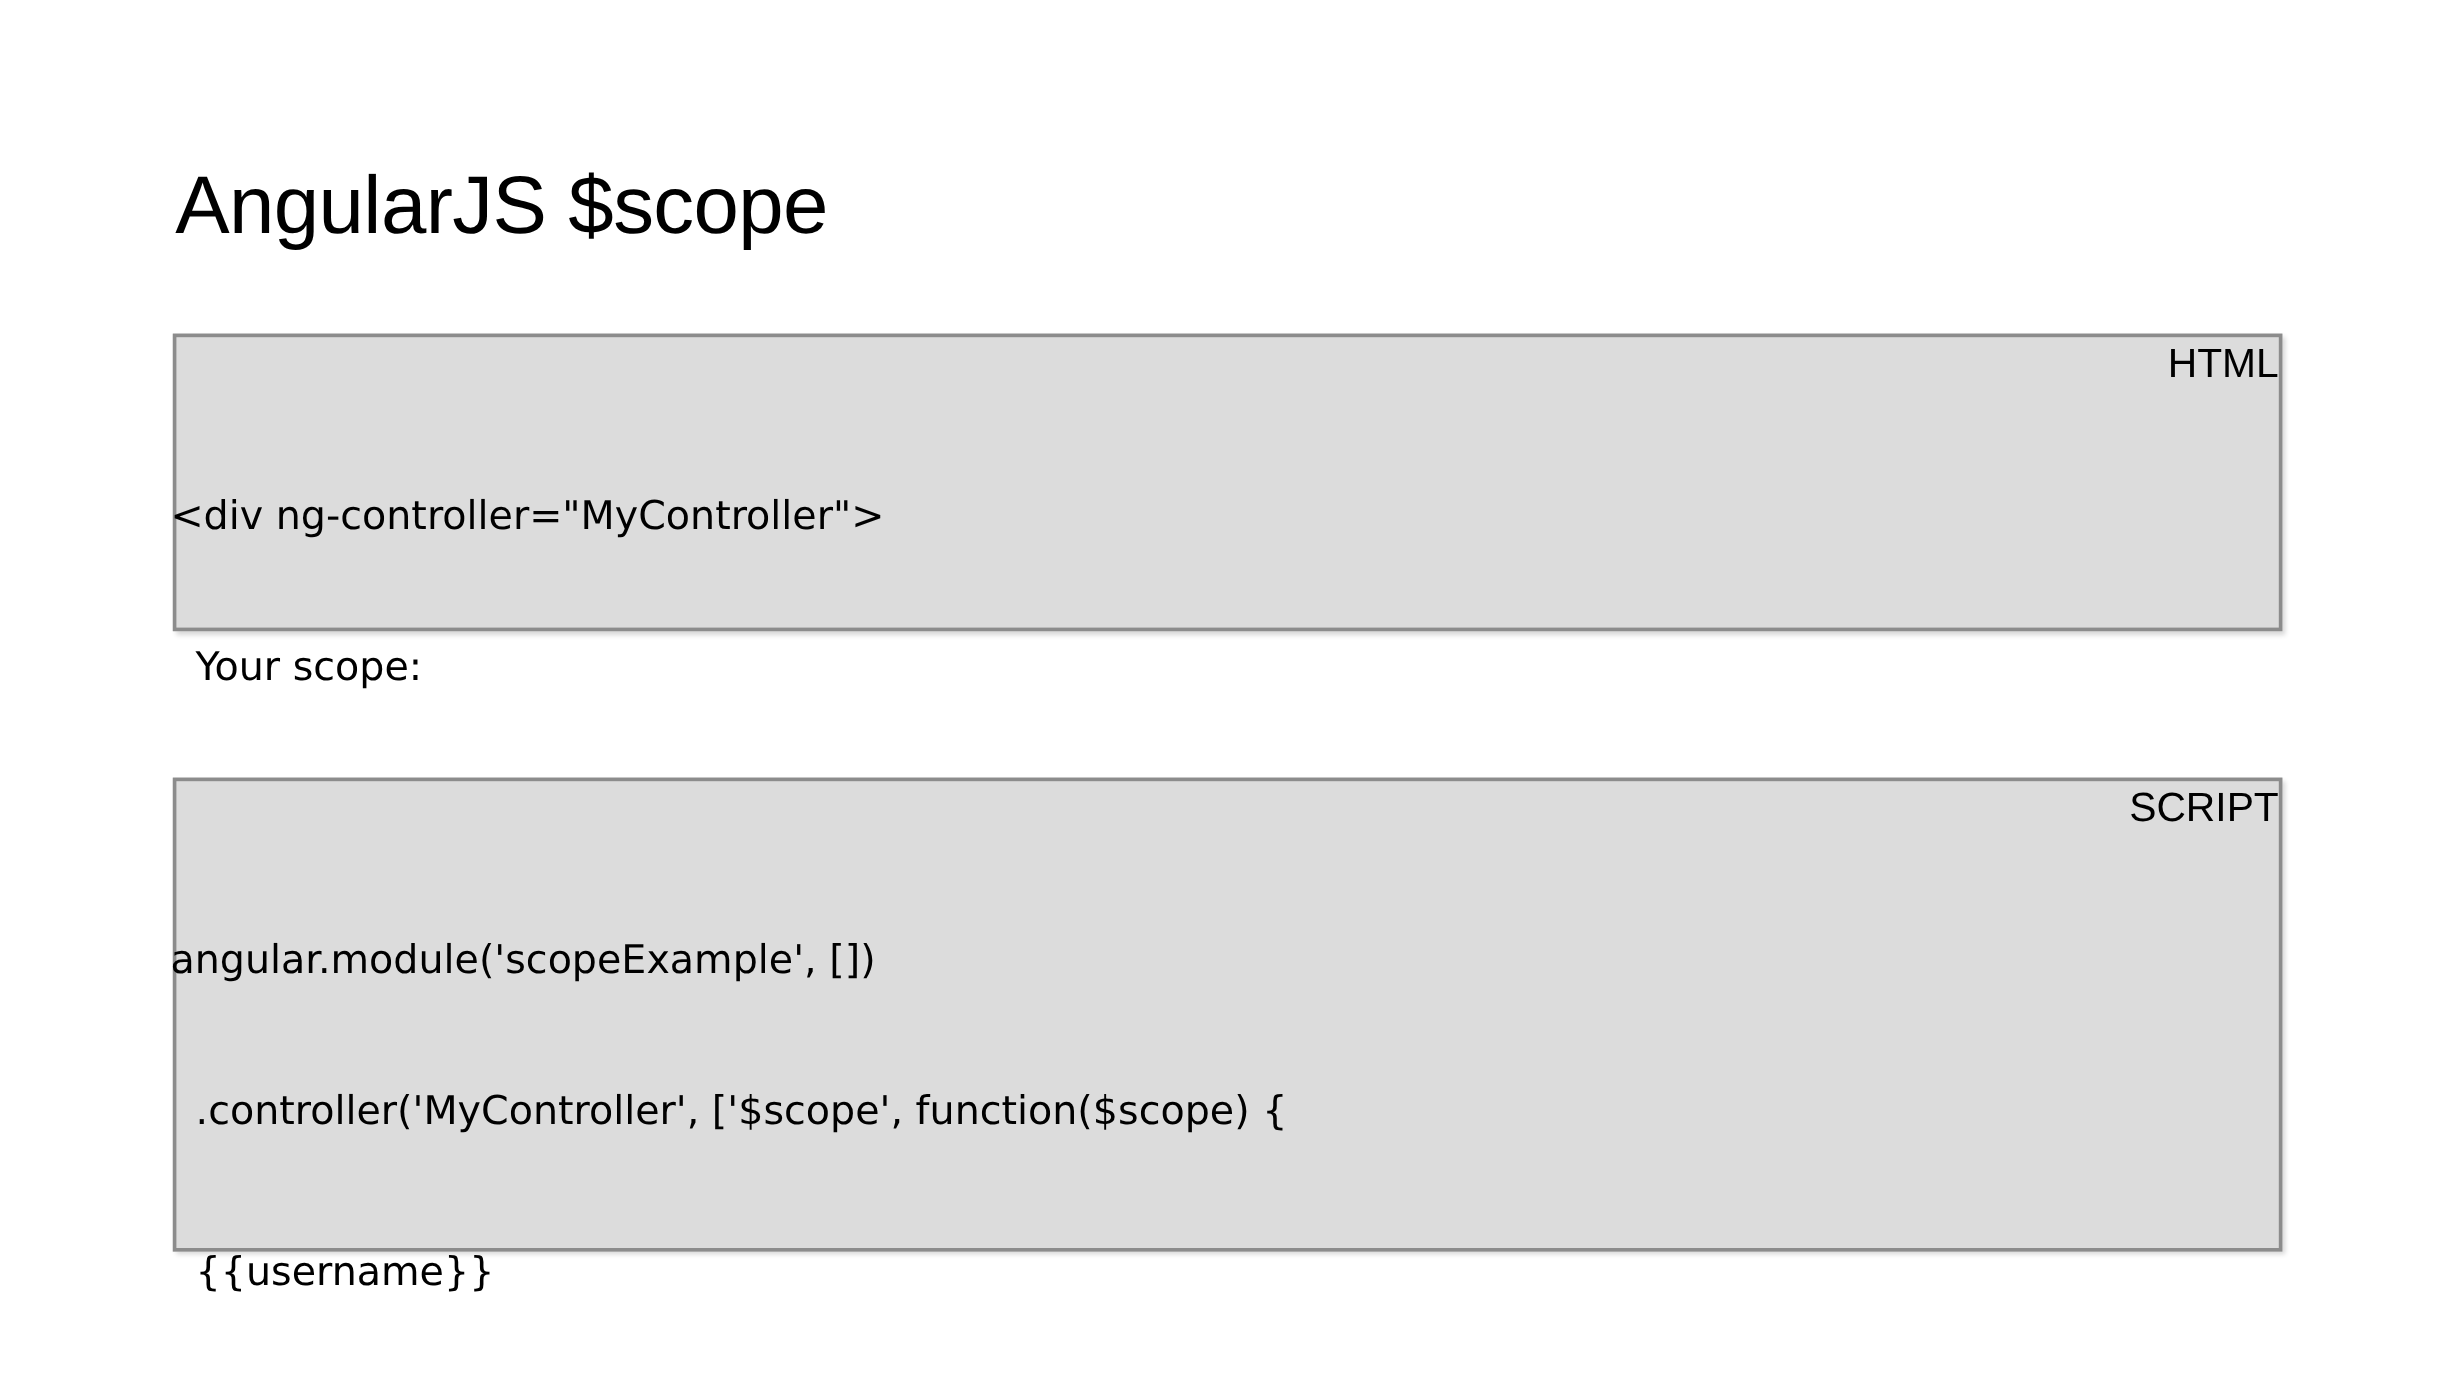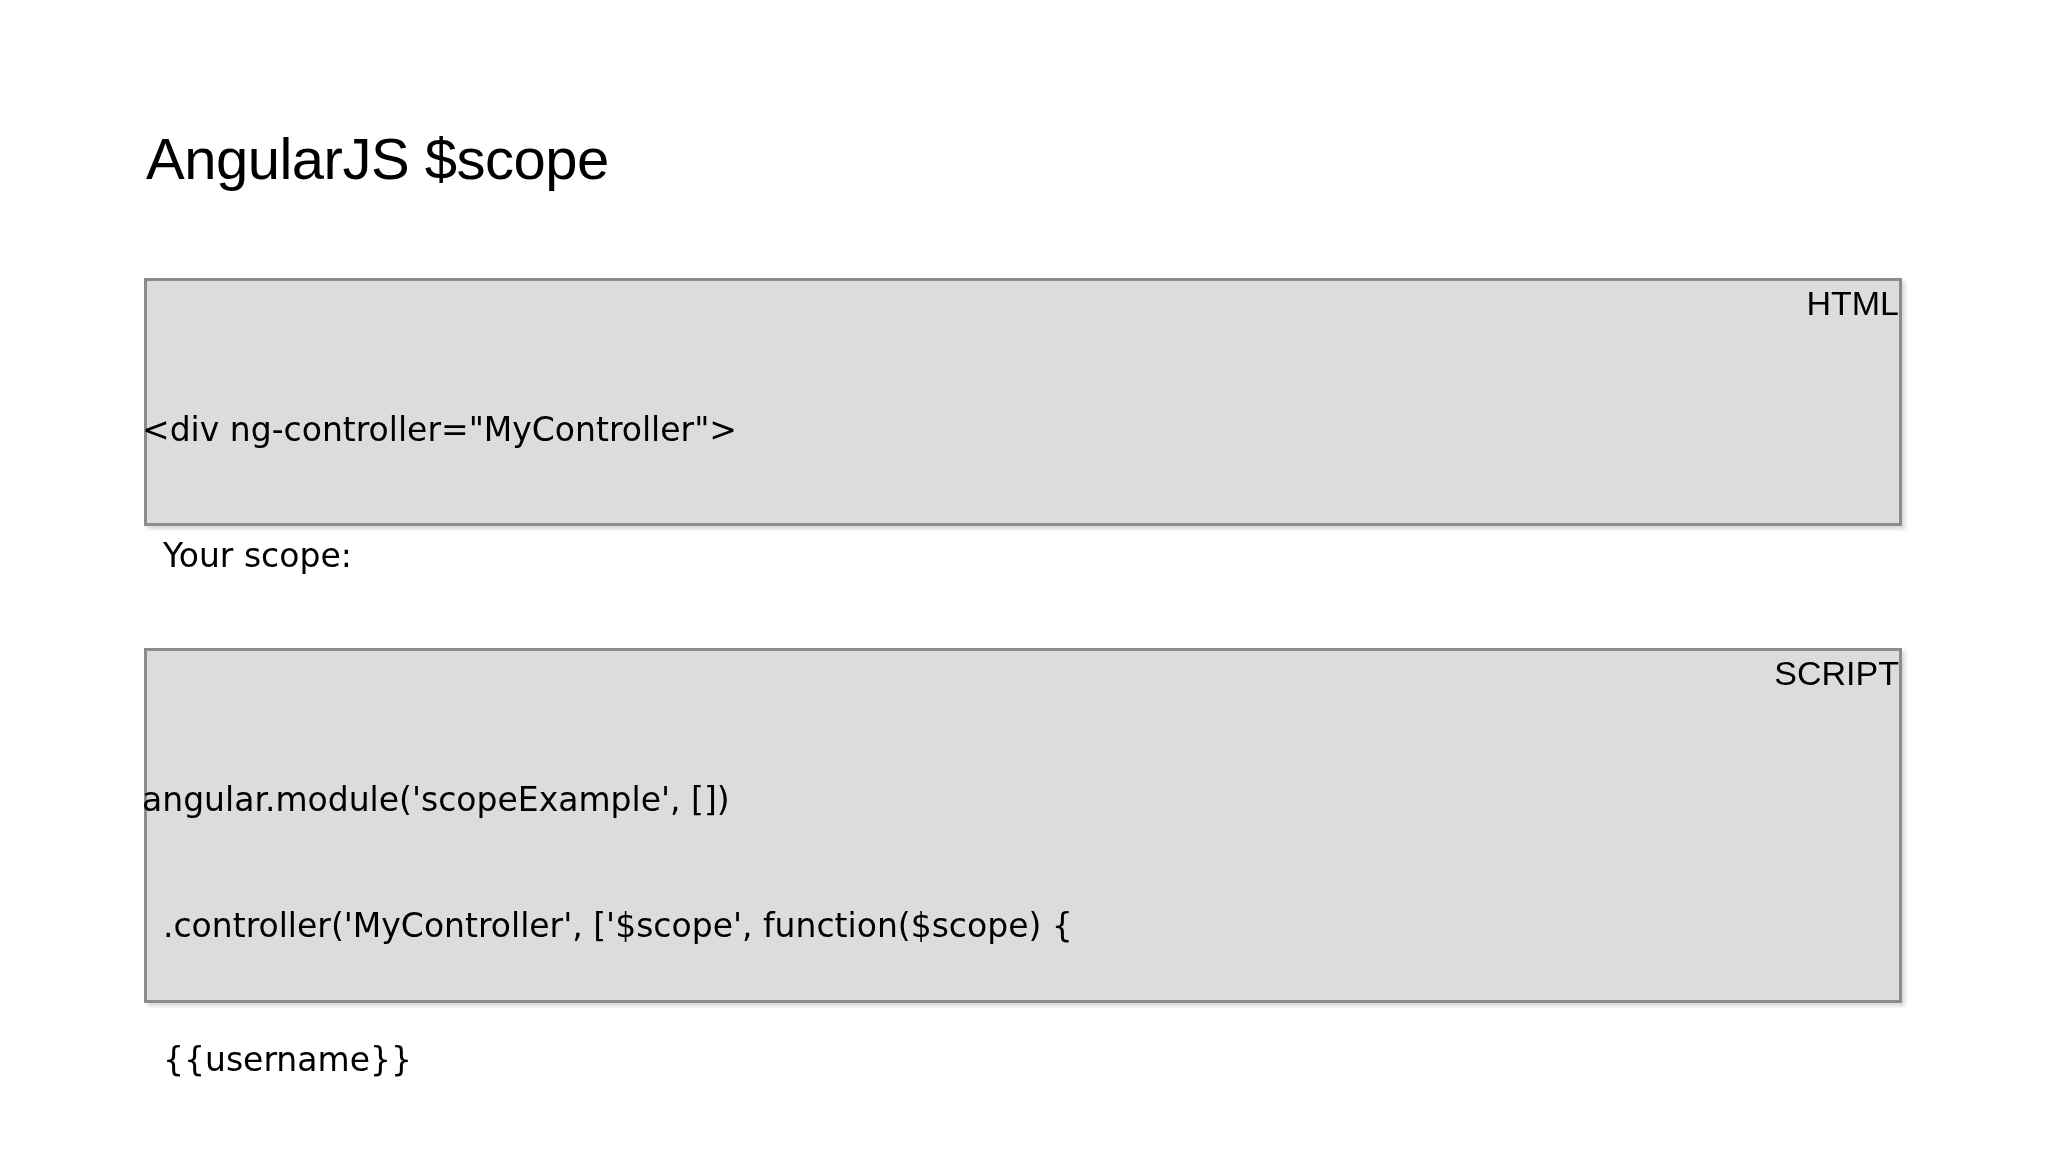--- a/index.html
+++ b/index.html
@@ -21,21 +21,21 @@
     inset: 0;
     background: #ffffff;
   }
 
   
   .slide-title {
     position: absolute;
     left: 146px;
     top: 90px;
     font-family: "Liberation Sans", "DejaVu Sans", sans-serif;
-    font-size: 58px;
+    font-size: 68px;
     font-weight: 400;
     line-height: 1.05;
     letter-spacing: -0.5px;
     color: #000000;
     white-space: nowrap;
   }
 
   
   .code-box {
     position: absolute;
@@ -50,21 +50,21 @@
     left: 144px;
     top: 278px;
     width: 1758px;
     height: 248px;
   }
 
   #script-box {
     left: 144px;
     top: 648px;
     width: 1758px;
-    height: 355px;
+    height: 395px;
   }
 
   .box-label {
     position: absolute;
     right: 0px;
     top: 2px;
     font-family: "Liberation Sans", "DejaVu Sans", sans-serif;
     font-size: 34px;
     font-weight: 400;
     line-height: 40px;

